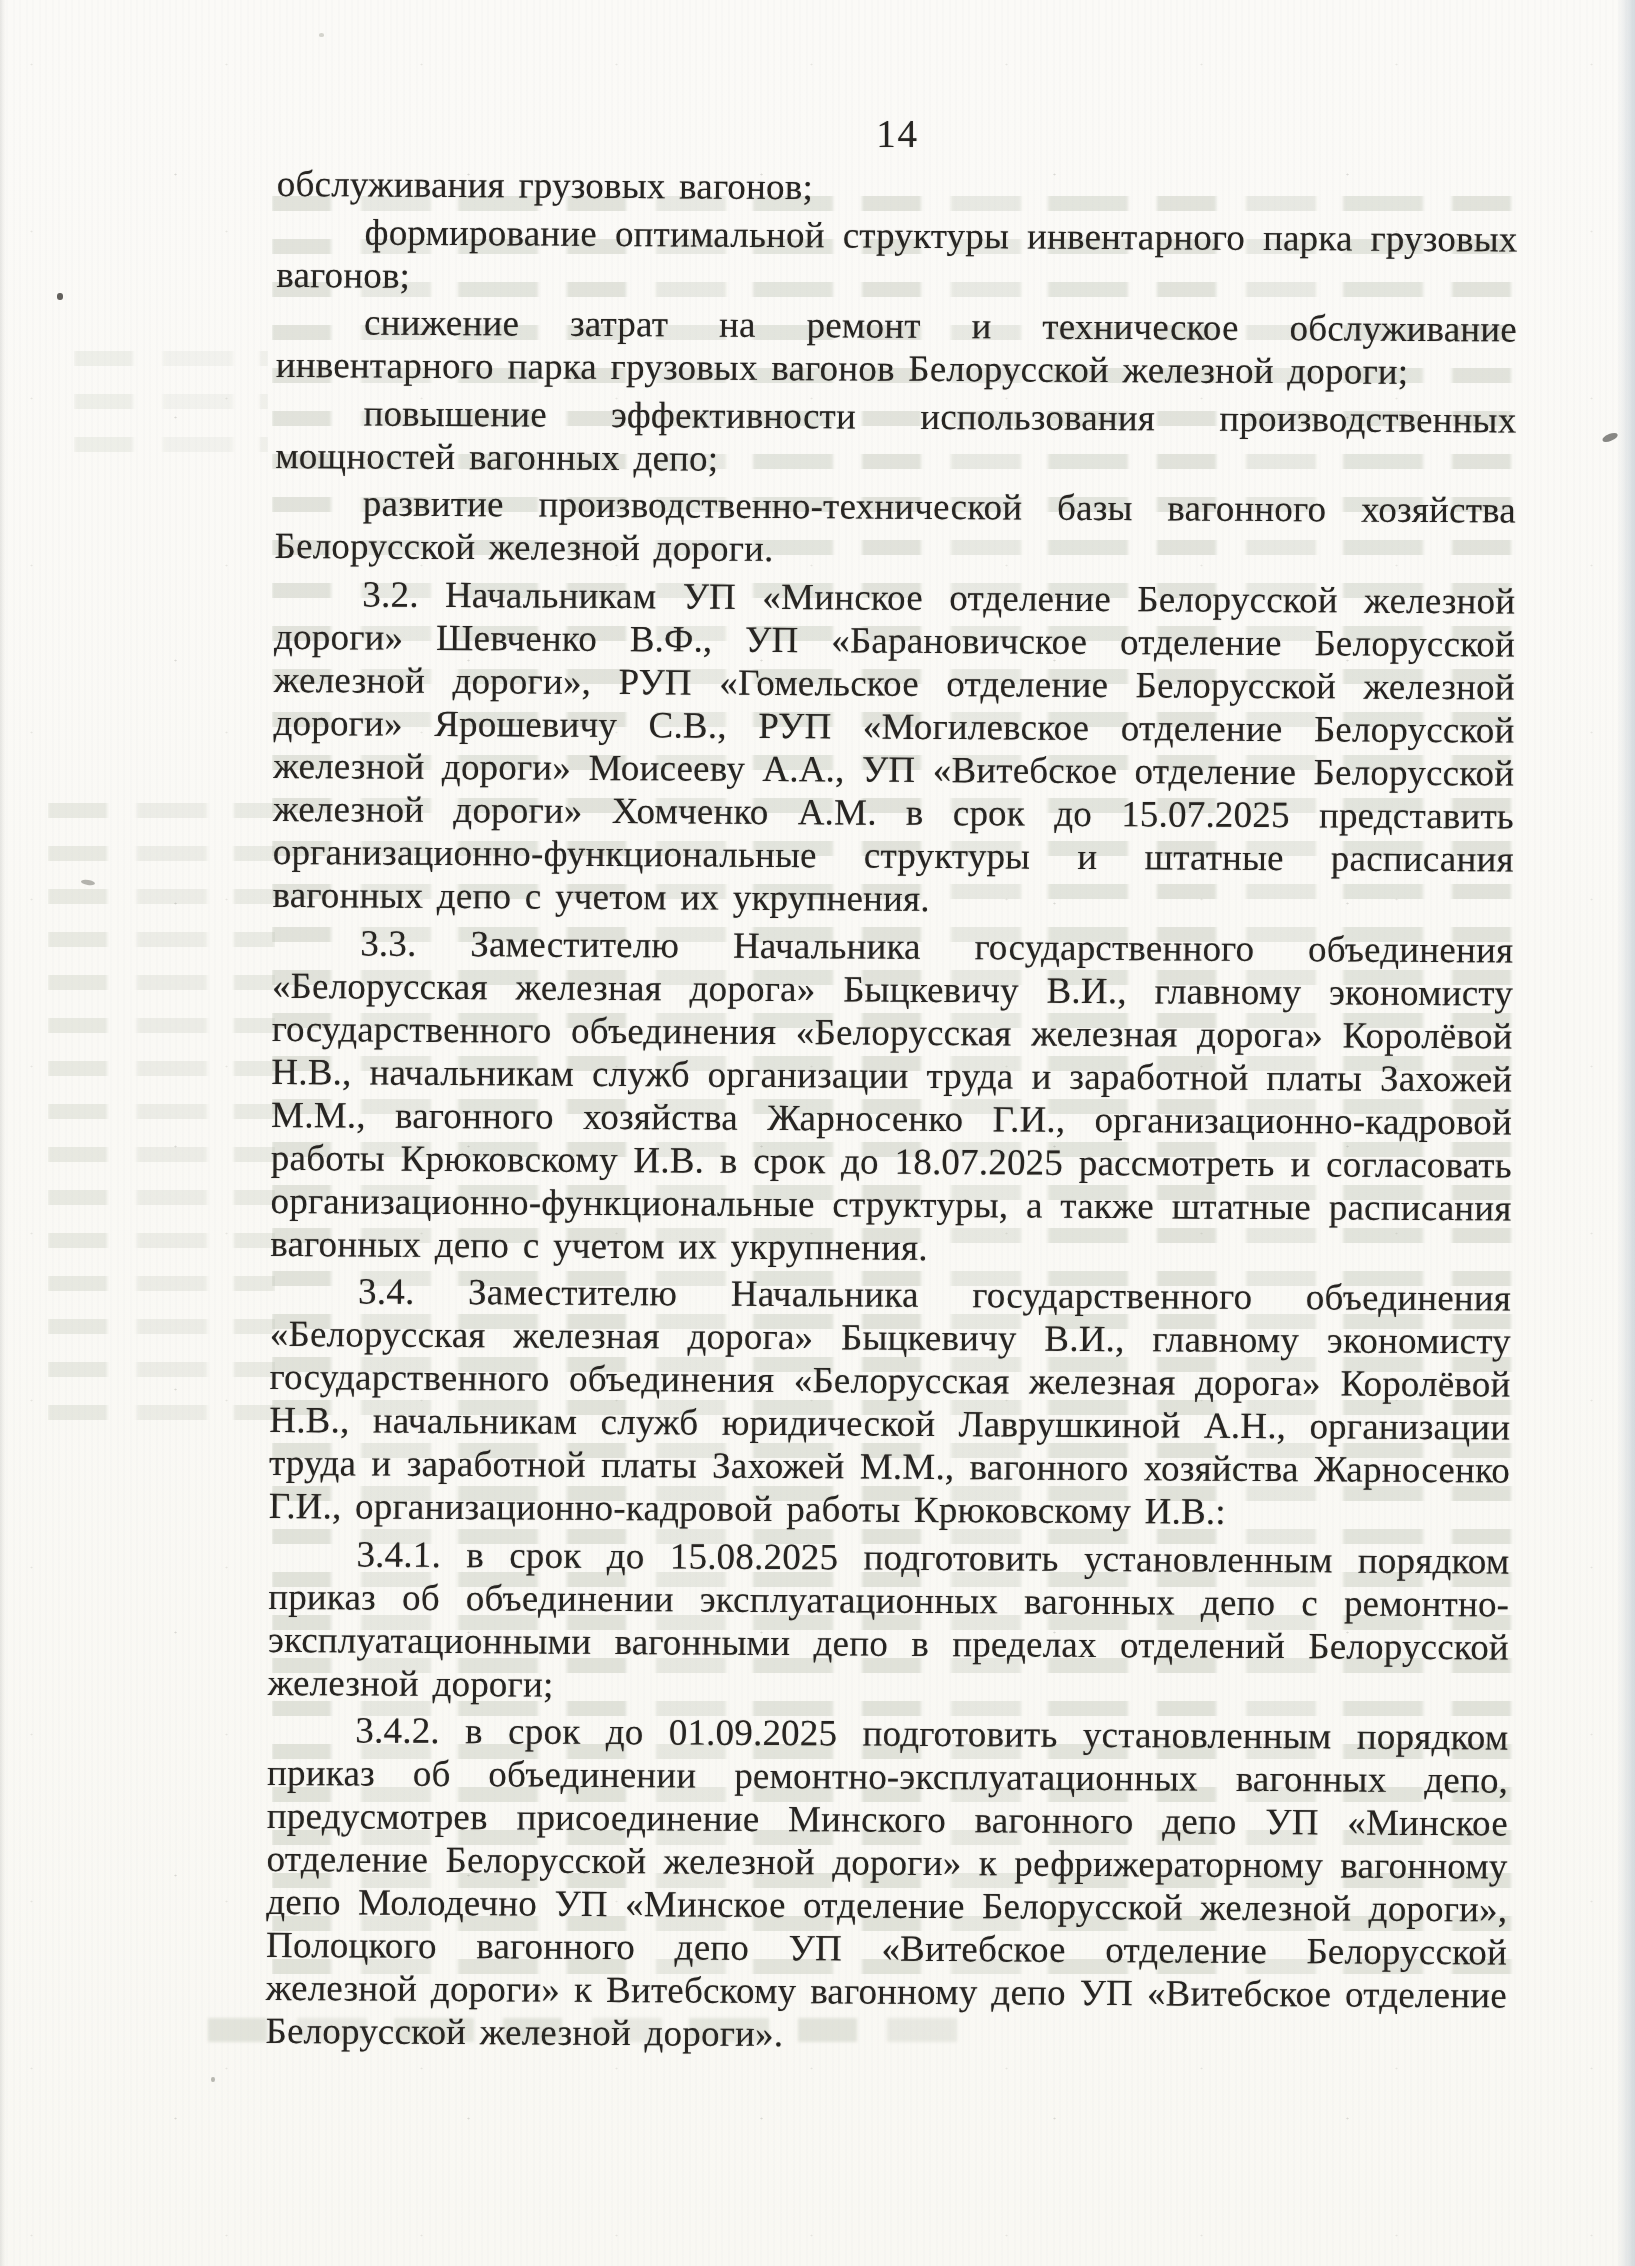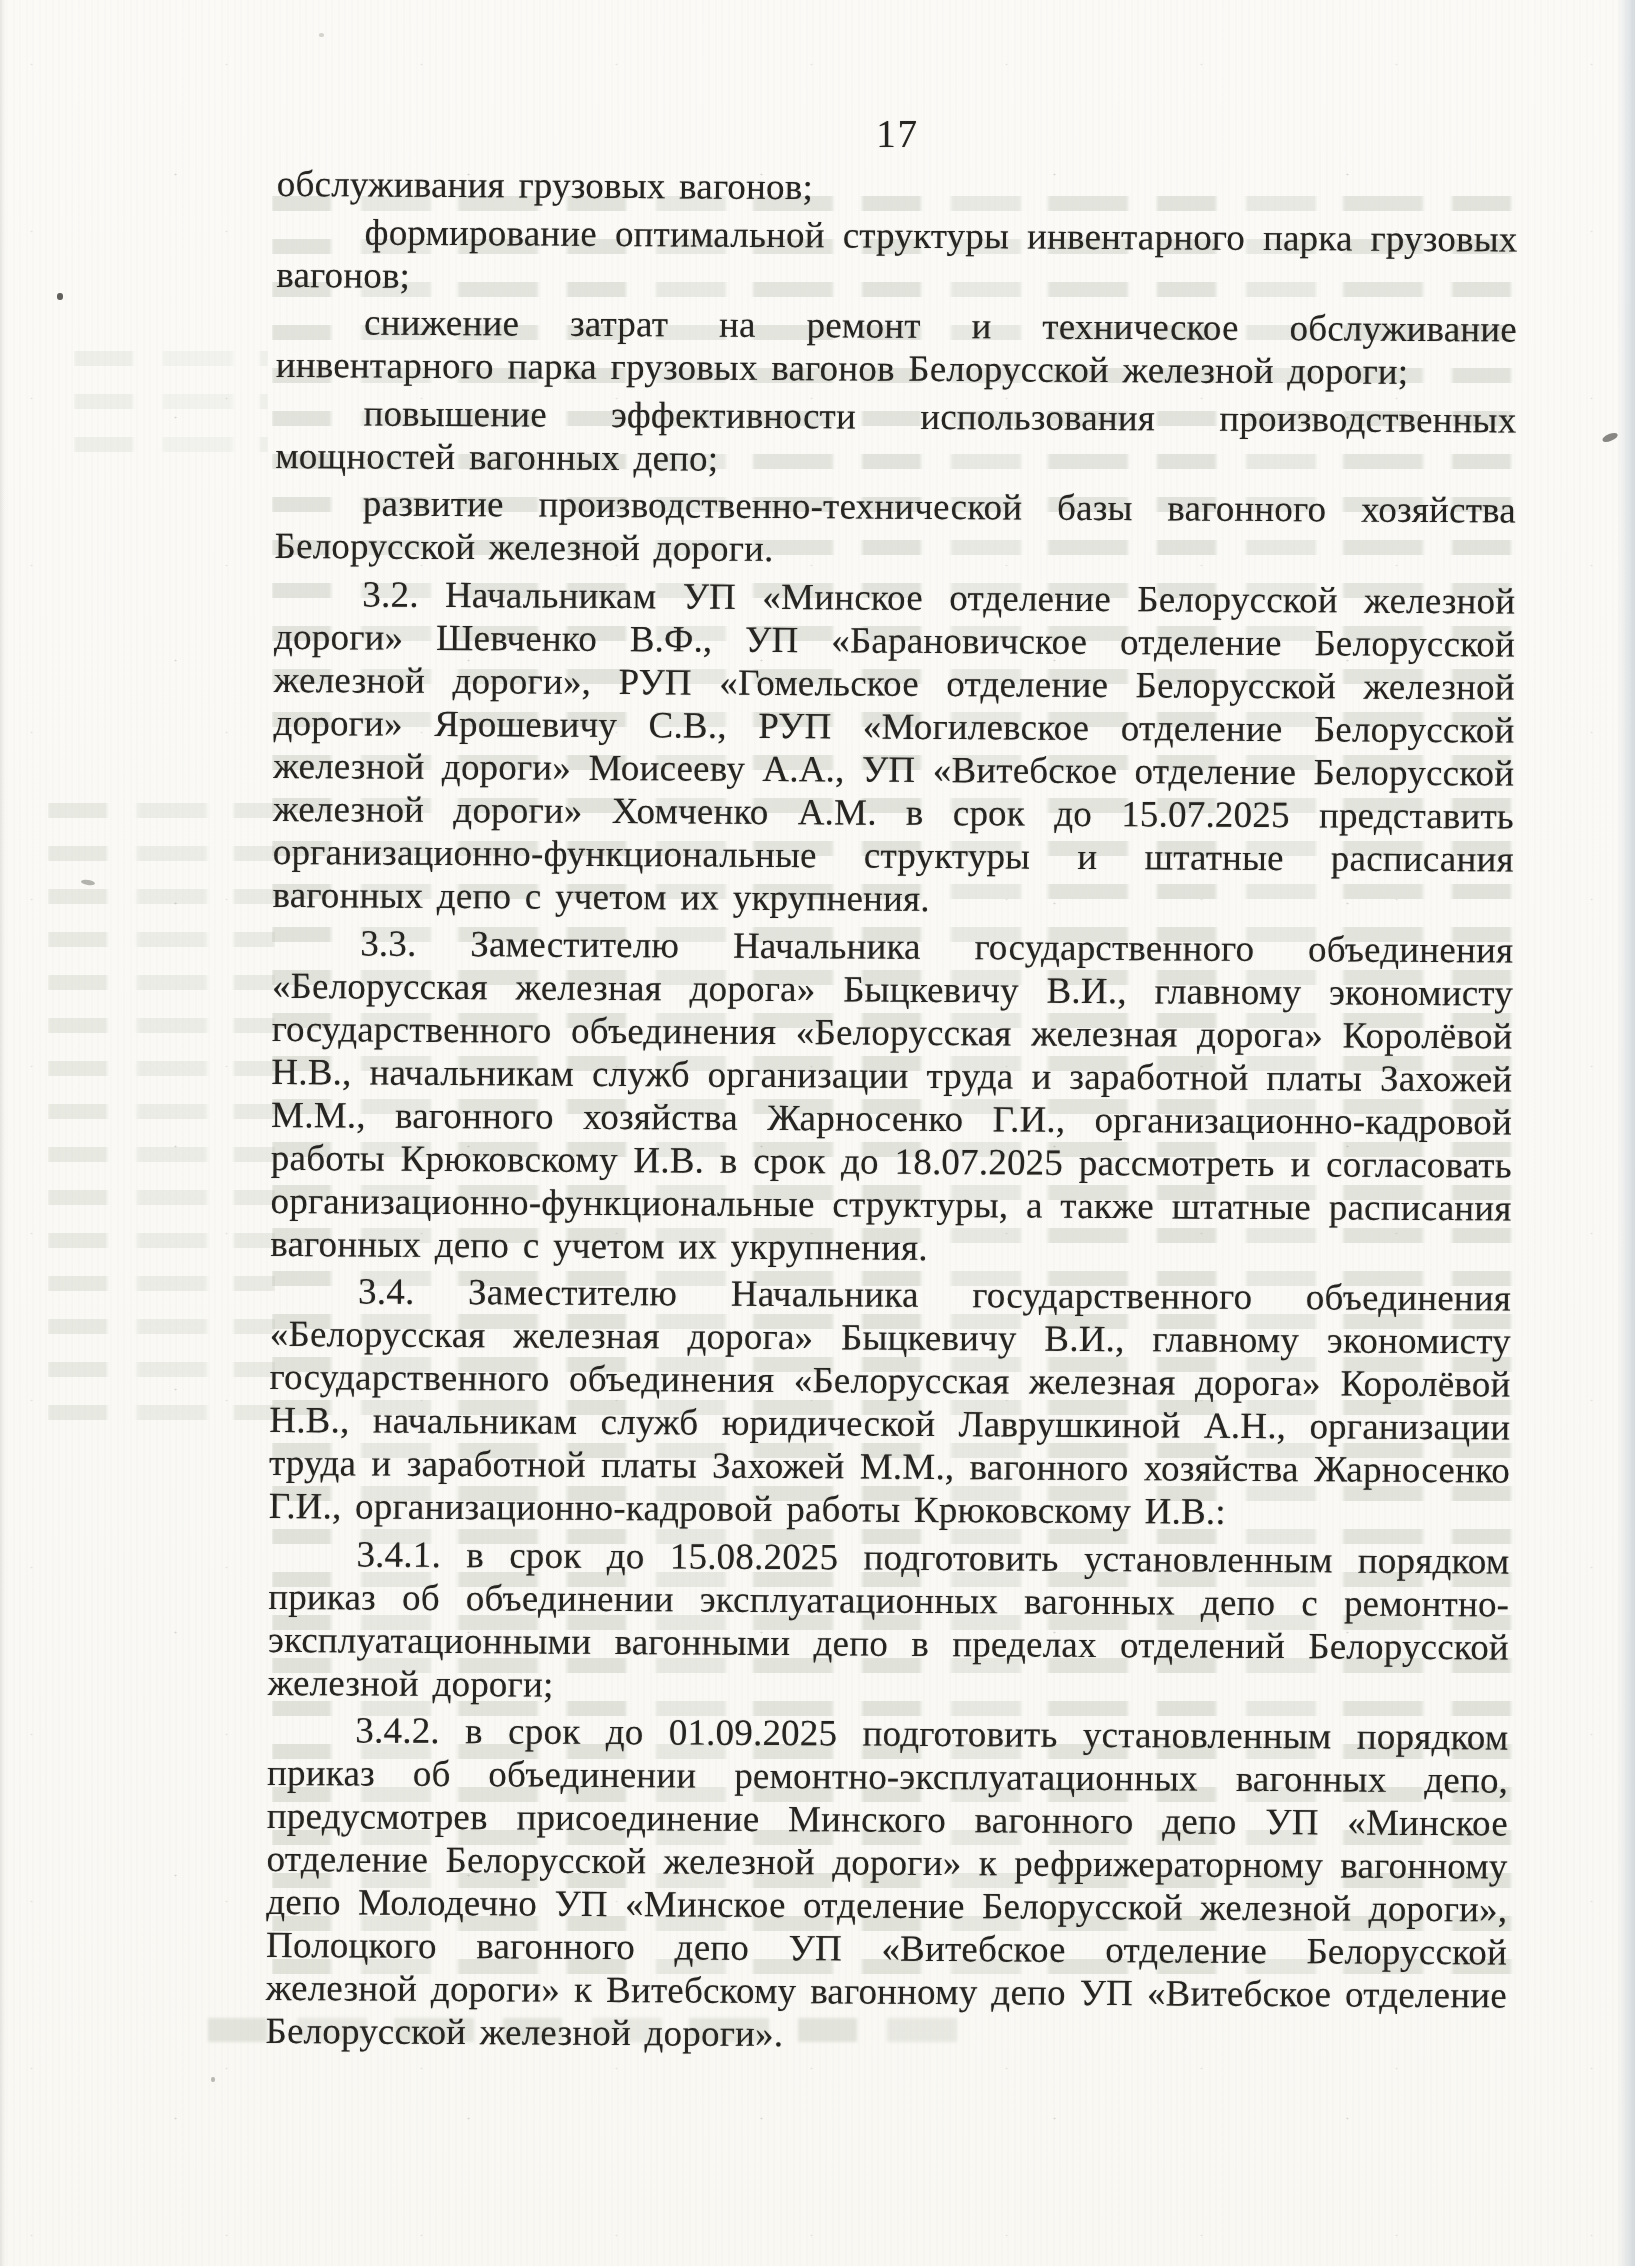--- a/index.html
+++ b/index.html
@@ -64,21 +64,21 @@
 
   <div class="right-edge"></div>
   <div class="left-edge"></div>
   <div class="speck speck-1"></div>
   <div class="speck speck-2"></div>
   <div class="speck speck-3"></div>
   <div class="speck speck-4"></div>
   <div class="speck speck-5"></div>
 
   <div class="content">
-    <div class="page-number">17</div>
+    <div class="page-number">14</div>
 
     <div class="text-block">
       <p class="continuation">обслуживания грузовых вагонов;</p>
       <p>формирование оптимальной структуры инвентарного парка грузовых вагонов;</p>
       <p>снижение затрат на ремонт и техническое обслуживание инвентарного парка грузовых вагонов Белорусской железной дороги;</p>
       <p>повышение эффективности использования производственных мощностей вагонных депо;</p>
       <p>развитие производственно-технической базы вагонного хозяйства Белорусской железной дороги.</p>
       <p>3.2. Начальникам УП «Минское отделение Белорусской железной дороги» Шевченко В.Ф., УП «Барановичское отделение Белорусской железной дороги», РУП «Гомельское отделение Белорусской железной дороги» Ярошевичу С.В., РУП «Могилевское отделение Белорусской железной дороги» Моисееву А.А., УП «Витебское отделение Белорусской железной дороги» Хомченко А.М. в срок до 15.07.2025 представить организационно-функциональные структуры и штатные расписания вагонных депо с учетом их укрупнения.</p>
       <p>3.3. Заместителю Начальника государственного объединения «Белорусская железная дорога» Быцкевичу В.И., главному экономисту государственного объединения «Белорусская железная дорога» Королёвой Н.В., начальникам служб организации труда и заработной платы Захожей М.М., вагонного хозяйства Жарносенко Г.И., организационно-кадровой работы Крюковскому И.В. в срок до 18.07.2025 рассмотреть и согласовать организационно-функциональные структуры, а также штатные расписания вагонных депо с учетом их укрупнения.</p>
       <p>3.4. Заместителю Начальника государственного объединения «Белорусская железная дорога» Быцкевичу В.И., главному экономисту государственного объединения «Белорусская железная дорога» Королёвой Н.В., начальникам служб юридической Лаврушкиной А.Н., организации труда и заработной платы Захожей М.М., вагонного хозяйства Жарносенко Г.И., организационно-кадровой работы Крюковскому И.В.:</p>

